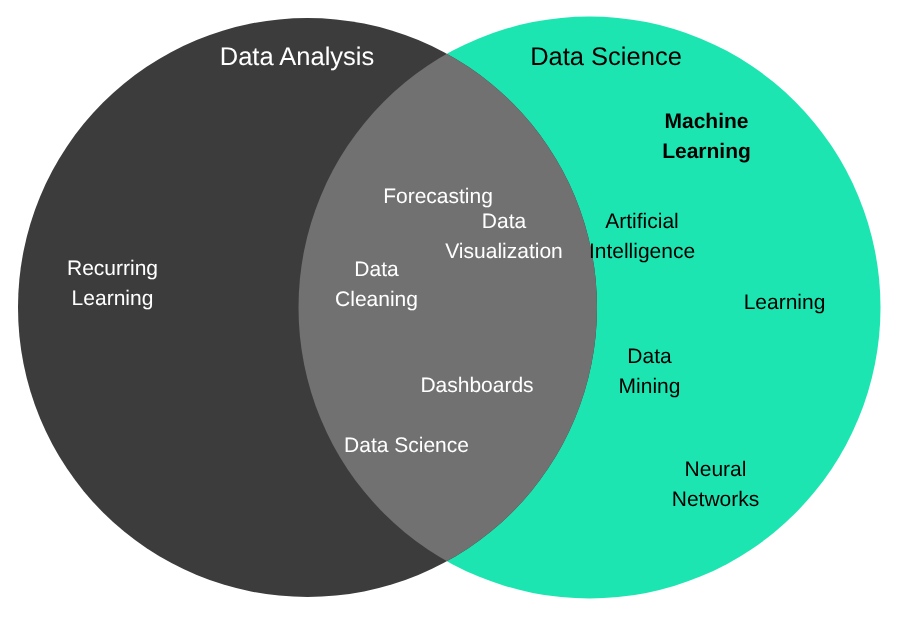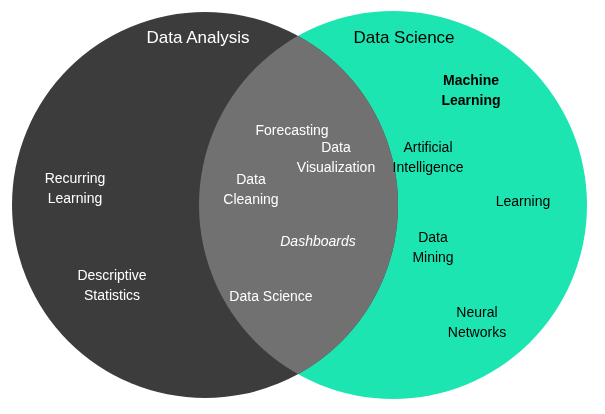--- a/index.html
+++ b/index.html
@@ -52,29 +52,27 @@
     <g clip-path="url(#clip-right-circle)">
       <circle cx="205" cy="205" r="193" fill="#717171"></circle>
     </g>
   </svg>
 
   <div class="lbl title light" style="left:198px; top:38px;">Data Analysis</div>
   <div class="lbl title dark" style="left:404px; top:38px;">Data Science</div>
 
   <div class="lbl light" style="left:75px; top:188px;">Recurring
 Learning</div>
-  <div class="lbl light" style="left:112px; top:285px;">Descriptive
-Statistics</div>
 
   <div class="lbl light" style="left:292px; top:114px;margin-top:16px;">Forecasting</div>
   <div class="lbl light" style="left:336px; top:157px;">Data
 Visualization</div>
   <div class="lbl light" style="left:251px; top:189px;">Data
 Cleaning</div>
-  <div class="lbl light" style="left:318px; top:241px;font-style:italic;">Dashboards</div>
+  <div class="lbl light" style="left:318px; top:256px;">Dashboards</div>
   <div class="lbl light" style="left:271px; top:296px;">Data Science</div>
 
   <div class="lbl dark" style="left:471px; top:90px;font-weight:bold;">Machine
 Learning</div>
   <div class="lbl dark" style="left:428px; top:157px;">Artificial
 Intelligence</div>
   <div class="lbl dark" style="left:523px; top:201px;">Learning</div>
   <div class="lbl dark" style="left:433px; top:247px;">Data
 Mining</div>
   <div class="lbl dark" style="left:477px; top:322px;text-align:center;">Neural

